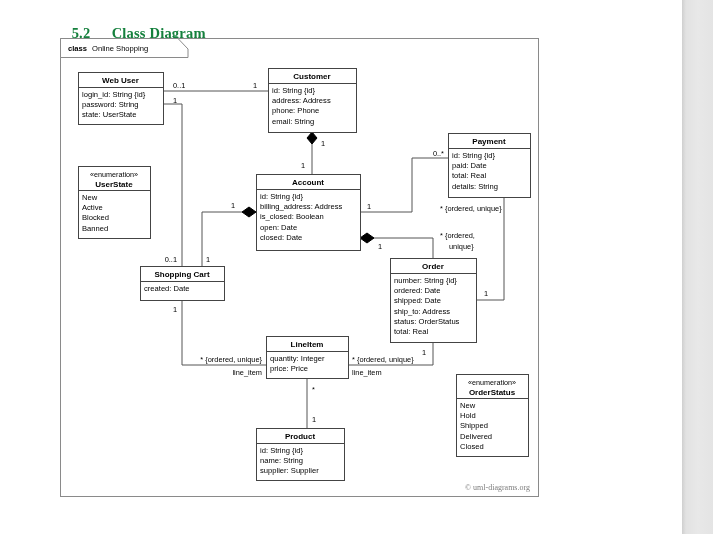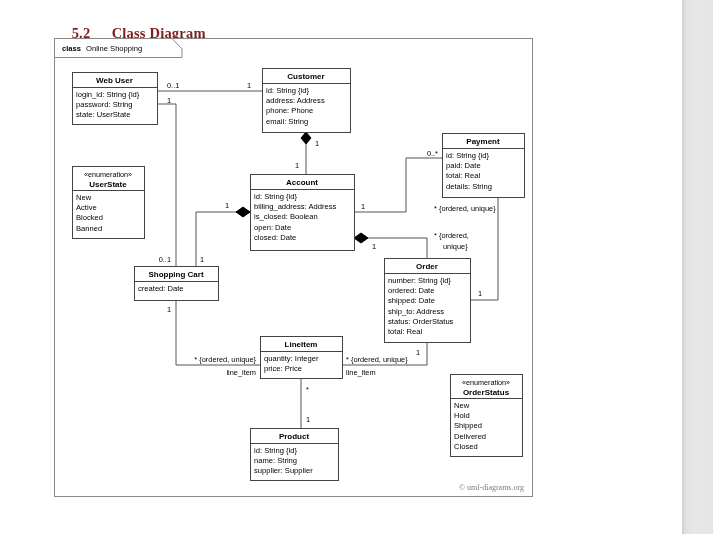--- a/index.html
+++ b/index.html
@@ -9,25 +9,25 @@
     font-family:"Liberation Sans", sans-serif;
     position:relative;
   }
   
   #page-sheet{position:absolute;left:0;top:0;width:682px;height:534px;background:#ffffff;}
   #page-edge-shadow{position:absolute;left:682px;top:0;width:31px;height:534px;
      background:linear-gradient(to right,#cfcfcf 0px,#e2e2e2 4px,#e8e8e8 16px,#e4e4e4 31px);}
   #section-heading{
     position:absolute;left:64px;top:8px;
     font-family:"Liberation Serif", serif;
-    font-weight:bold;font-size:14.5px;color:#7f1d1d;
+    font-weight:bold;font-size:14.5px;color:#15803d;
     letter-spacing:.2px;white-space:pre;
   }
   #section-heading .num{display:inline-block;width:40px;}
-  #diagram-wrap{position:absolute;left:54px;top:38px;width:480px;height:460px;}
+  #diagram-wrap{position:absolute;left:60px;top:38px;width:480px;height:460px;}
   svg{display:block;}
   .cls-title{font-family:"Liberation Sans",sans-serif;font-size:8px;font-weight:bold;text-anchor:middle;fill:#000;}
   .cls-stereo{font-family:"Liberation Sans",sans-serif;font-size:7.2px;text-anchor:middle;fill:#000;}
   .cls-attr{font-family:"Liberation Sans",sans-serif;font-size:7.6px;fill:#000;}
   .mult{font-family:"Liberation Sans",sans-serif;font-size:7.4px;fill:#000;}
   .rolelbl{font-family:"Liberation Sans",sans-serif;font-size:7.4px;fill:#000;}
   .frame-kw{font-family:"Liberation Sans",sans-serif;font-size:7.6px;font-weight:bold;fill:#000;}
   .frame-nm{font-family:"Liberation Sans",sans-serif;font-size:7.6px;fill:#000;}
   .copyr{font-family:"Liberation Serif",serif;font-size:8px;fill:#7d7d7d;text-anchor:end;}
   .box-rect{fill:#ffffff;stroke:#444444;stroke-width:1;}

